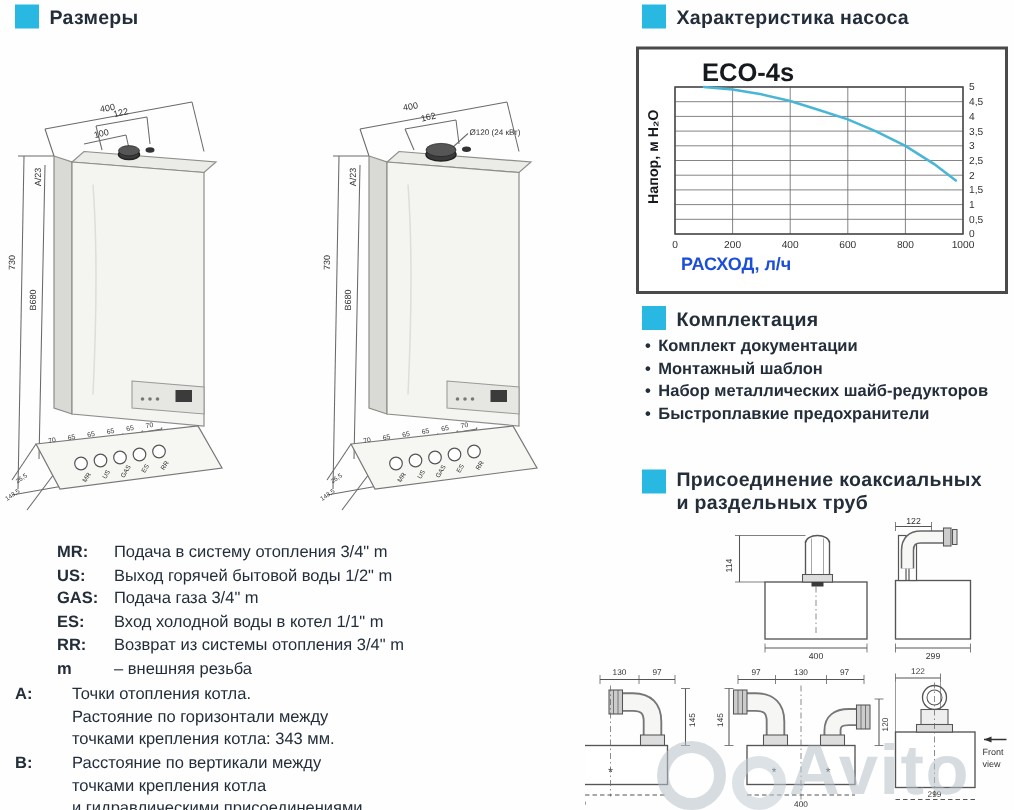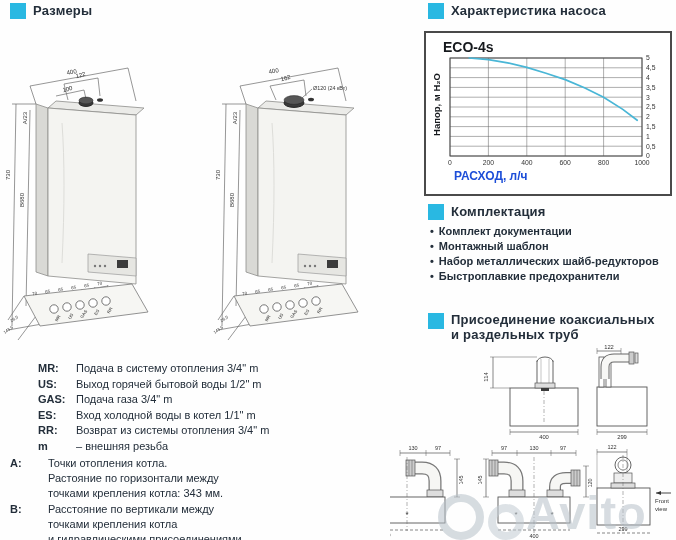--- a/index.html
+++ b/index.html
@@ -1,23 +1,23 @@
 <!DOCTYPE html>
 <html><head>
 <meta charset="utf-8">
 <style>
   html,body{margin:0;padding:0;background:#888;}
   .page{position:relative;width:676px;height:540px;background:#fefefe;overflow:hidden;
         font-family:"Liberation Sans",sans-serif;color:#2a2f36;}
   svg{font-family:"Liberation Sans",sans-serif;}
-  .sec-head{position:absolute;display:flex;gap:7px;}
+  .sec-head{position:absolute;display:flex;align-items:center;gap:7px;}
   .sec-sq{width:16px;height:16px;background:#29b8e2;flex:0 0 auto;}
   .sec-title{font-size:13px;font-weight:bold;color:#232e3a;letter-spacing:.2px;line-height:15px;}
   .chart-box{position:absolute;left:424px;top:31px;width:244px;height:161px;border:2px solid #4a4a4a;background:#fff;}
-  .chart-title{position:absolute;left:17px;top:6px;font-size:14px;font-weight:bold;color:#16191d;}
+  .chart-title{position:absolute;left:42px;top:6px;font-size:17px;font-weight:bold;color:#16191d;}
   .chart-ylabel{position:absolute;left:-40px;top:66px;width:100px;text-align:center;
                 transform:rotate(-90deg);font-size:9.5px;font-weight:bold;color:#16191d;}
   .chart-xlabel{position:absolute;left:28px;top:136px;font-size:12px;font-weight:bold;color:#1d4ed8;}
   .equip{position:absolute;left:430px;top:224px;width:240px;}
   .equip-item{font-size:11px;font-weight:600;color:#232e3a;line-height:15px;display:flex;gap:5px;}
   .equip-item .bul{font-size:11px;}
   .legend{position:absolute;left:10px;top:361px;width:405px;}
   .legend-row{display:flex;font-size:11px;line-height:15.5px;color:#232e3a;}
   .legend-row .k{width:38px;font-weight:bold;flex:0 0 auto;margin-left:28px;}
   .notes{position:absolute;left:10px;top:456px;width:300px;}

